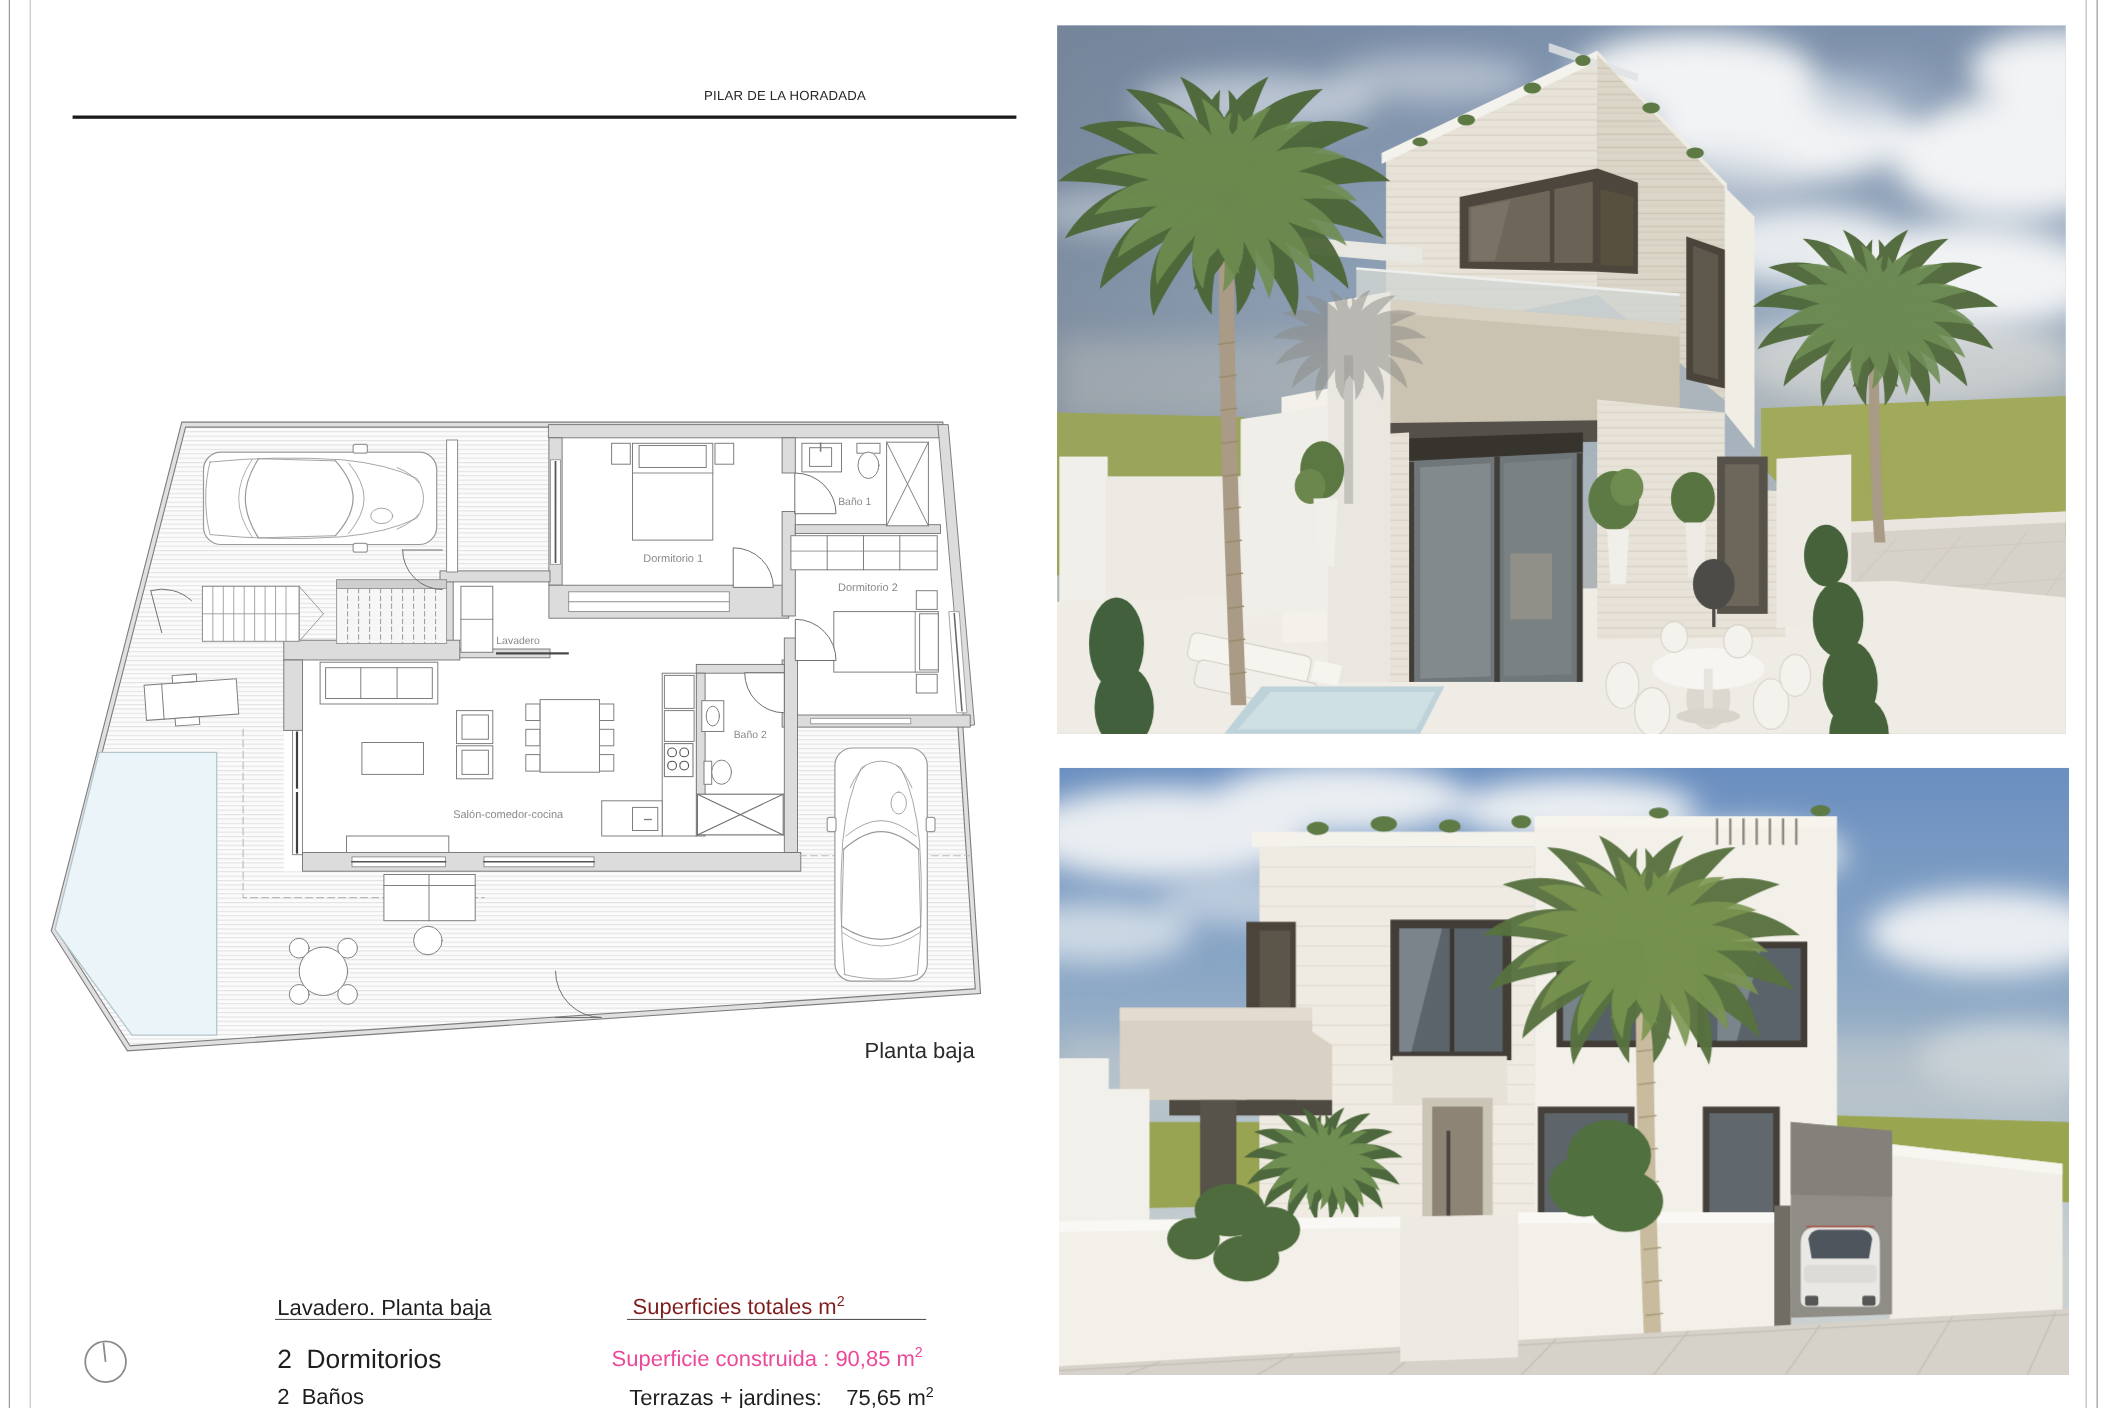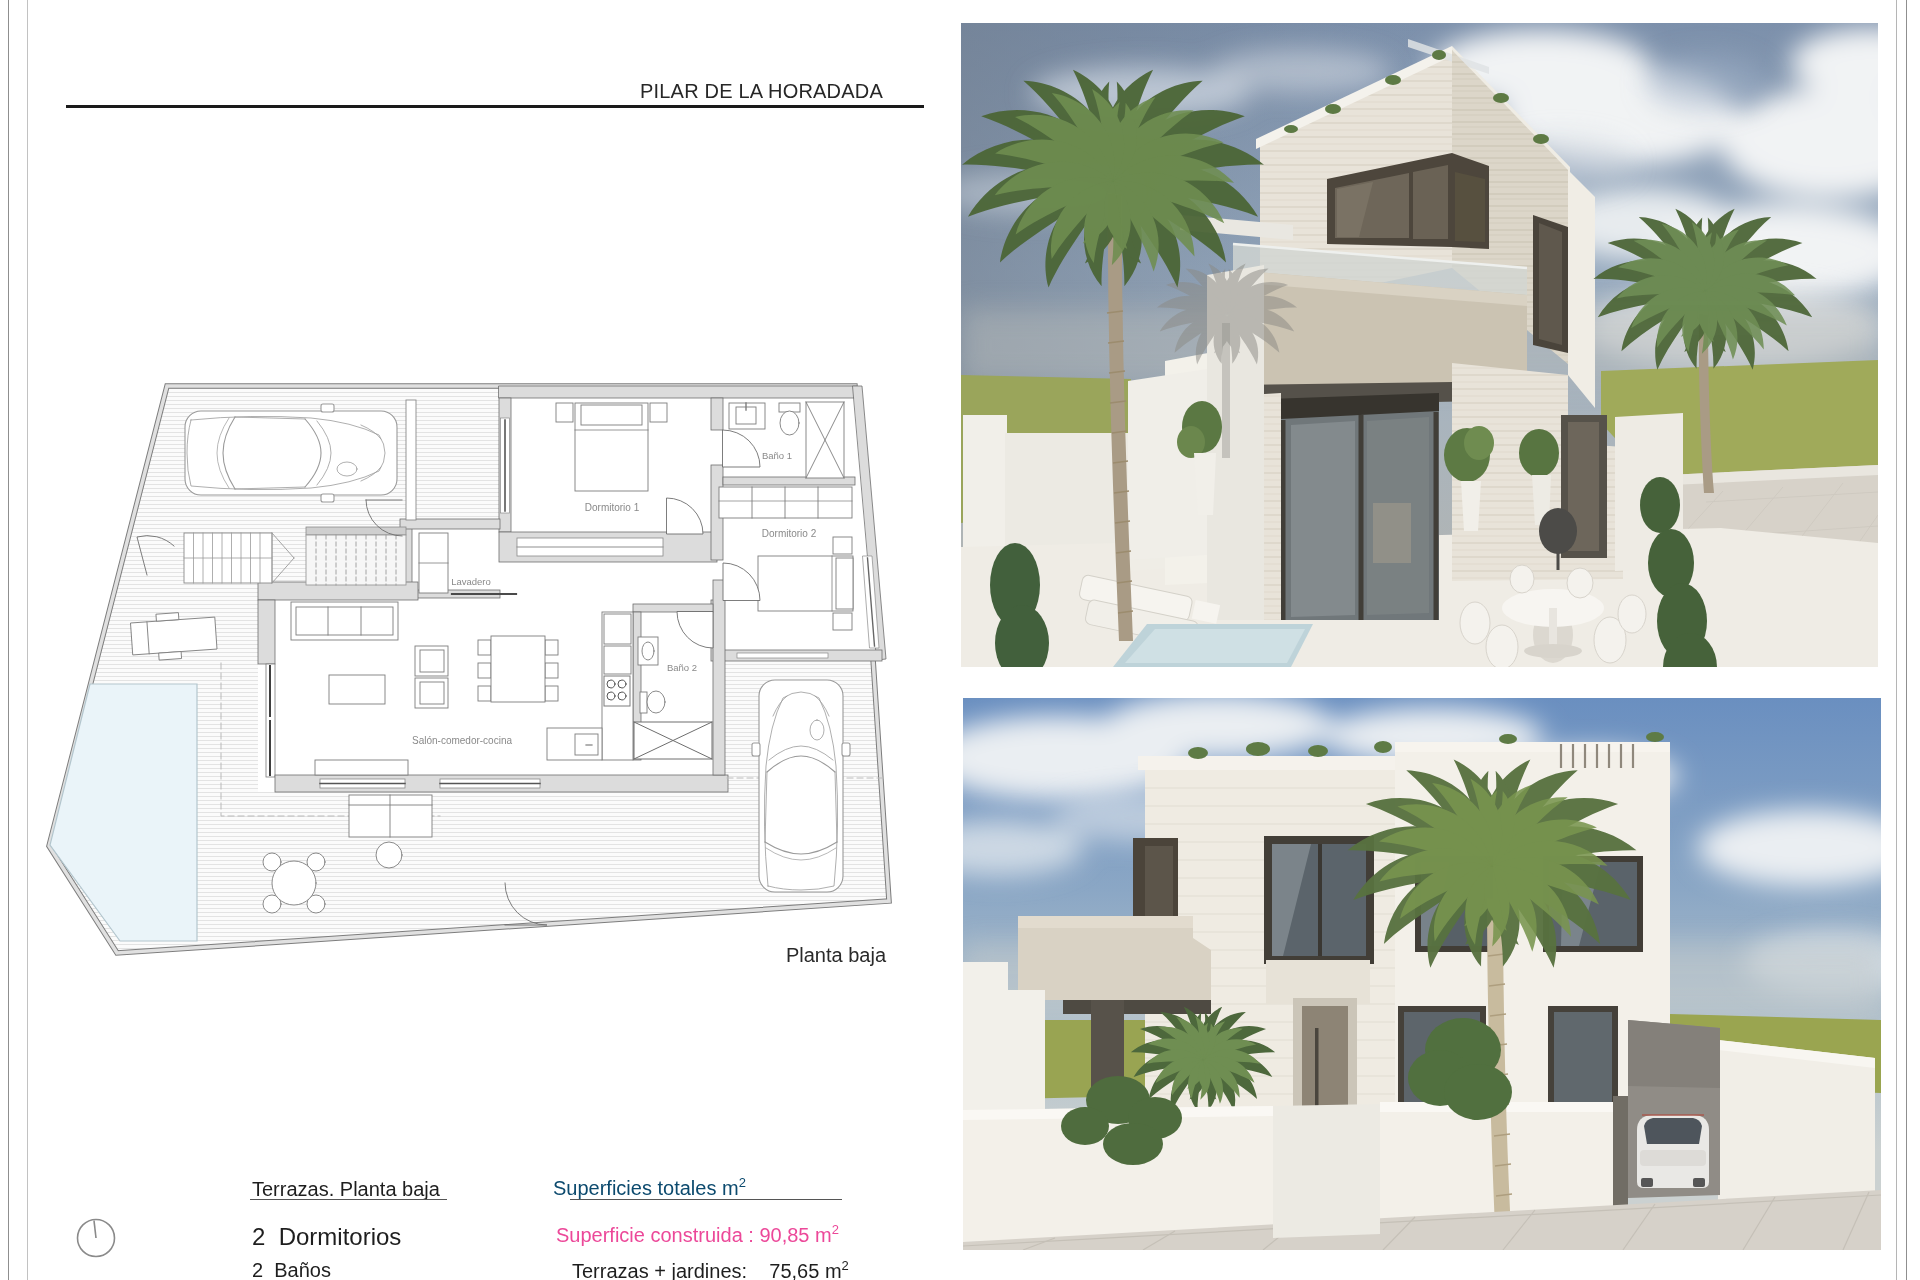--- a/index.html
+++ b/index.html
@@ -10,21 +10,21 @@
 <body>
 
 <div class="abs" style="left:8px;top:0;width:1px;height:1280px;background:#8f8f8f"></div>
 
 <div class="abs" style="left:27px;top:0;width:1px;height:1280px;background:#c2c2c2"></div>
 
 <div class="abs" style="left:1896px;top:0;width:1px;height:1280px;background:#b5b5b5"></div>
 
 <div class="abs" style="left:1906px;top:0;width:1px;height:1280px;background:#8f8f8f"></div>
 
-<div class="abs" style="left:640px;top:80px;font-size:20px;letter-spacing:0.2px;white-space:nowrap;color:#272727">PILAR DE LA HORADADA</div>
+<div class="abs" style="left:640px;top:80px;font-size:12px;letter-spacing:0.2px;white-space:nowrap;color:#272727">PILAR DE LA HORADADA</div>
 
 <div class="abs" style="left:66px;top:105px;width:858px;height:3px;background:#1a1a1a"></div>
 
 <svg class="abs" style="left:45px;top:380px" width="860" height="592" viewBox="45 380 860 592" xmlns="http://www.w3.org/2000/svg">
 <defs>
 <pattern id="hatch" width="4" height="4" patternUnits="userSpaceOnUse">
 <rect width="4" height="4" fill="#fbfbfb"></rect>
 <line x1="0" y1="0.5" x2="4" y2="0.5" stroke="#e3e3e3" stroke-width="1"></line>
 </pattern>
 </defs>
@@ -818,27 +818,27 @@
 </g>
 
 <polygon points="310,408 417,406 417,536 310,540" fill="#eceae3"></polygon>
 </svg>
 
 <svg class="abs" style="left:75px;top:1217px" width="44" height="44" viewBox="0 0 44 44" xmlns="http://www.w3.org/2000/svg">
 <circle cx="21" cy="21" r="18.5" fill="none" stroke="#8a8a8a" stroke-width="1.6"></circle>
 <line x1="21" y1="21" x2="19" y2="3.6" stroke="#8a8a8a" stroke-width="1.6"></line>
 </svg>
 
-<div class="abs" style="left:252px;top:1178px;font-size:20px;color:#1e1e1e">Terrazas. Planta baja</div>
+<div class="abs" style="left:252px;top:1178px;font-size:20px;color:#1e1e1e">Lavadero. Planta baja</div>
 
 <div class="abs" style="left:250px;top:1199px;width:197px;height:1px;background:#555"></div>
 
 <div class="abs" style="left:252px;top:1223px;font-size:24px;color:#1e1e1e">2&nbsp;&nbsp;Dormitorios</div>
 
 <div class="abs" style="left:252px;top:1259px;font-size:20px;color:#1e1e1e">2&nbsp;&nbsp;Baños</div>
 
-<div class="abs" style="left:553px;top:1175px;font-size:20px;color:#0c4a6e">Superficies totales m<sup style="font-size:13px">2</sup></div>
+<div class="abs" style="left:575px;top:1175px;font-size:20px;color:#7f1d1d">Superficies totales m<sup style="font-size:13px">2</sup></div>
 
 <div class="abs" style="left:570px;top:1199px;width:272px;height:1px;background:#555"></div>
 
 <div class="abs" style="left:556px;top:1222px;font-size:20px;color:#ec4899">Superficie construida : 90,85 m<sup style="font-size:13px">2</sup></div>
 
 <div class="abs" style="left:572px;top:1258px;font-size:20px;color:#1e1e1e">Terrazas + jardines:&nbsp;&nbsp;&nbsp;&nbsp;75,65 m<sup style="font-size:13px">2</sup></div>
 
 </body></html>

